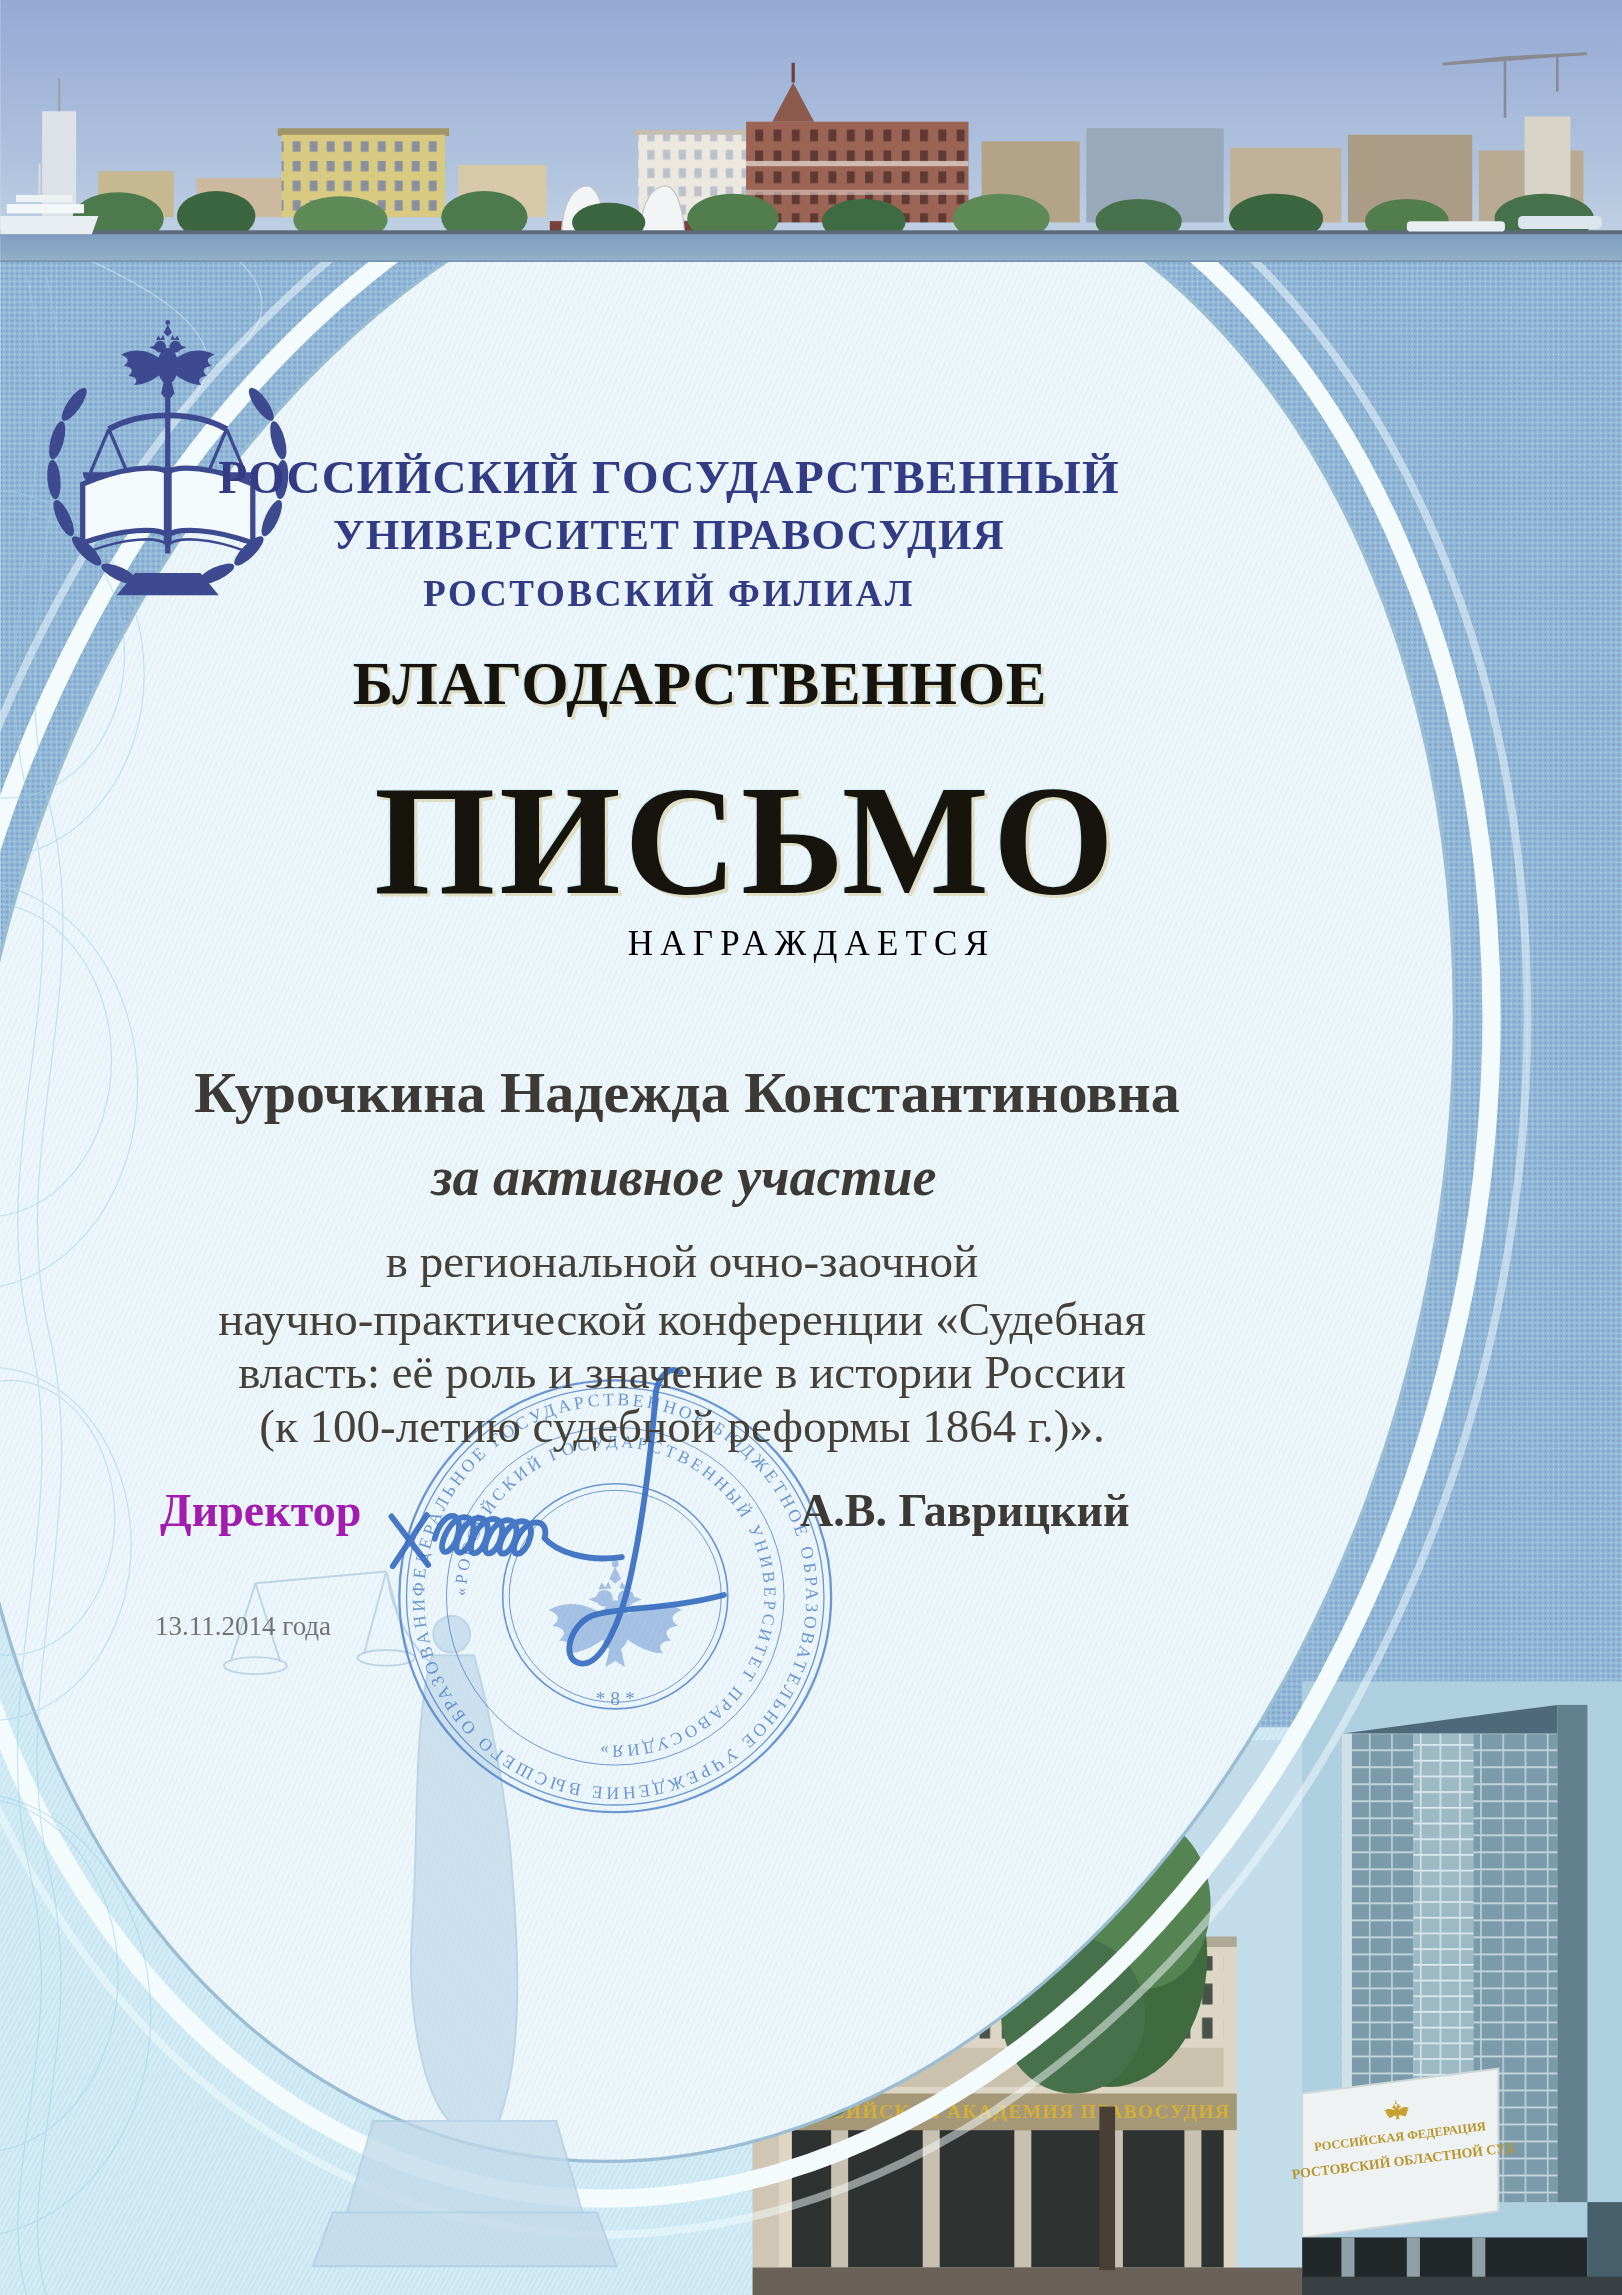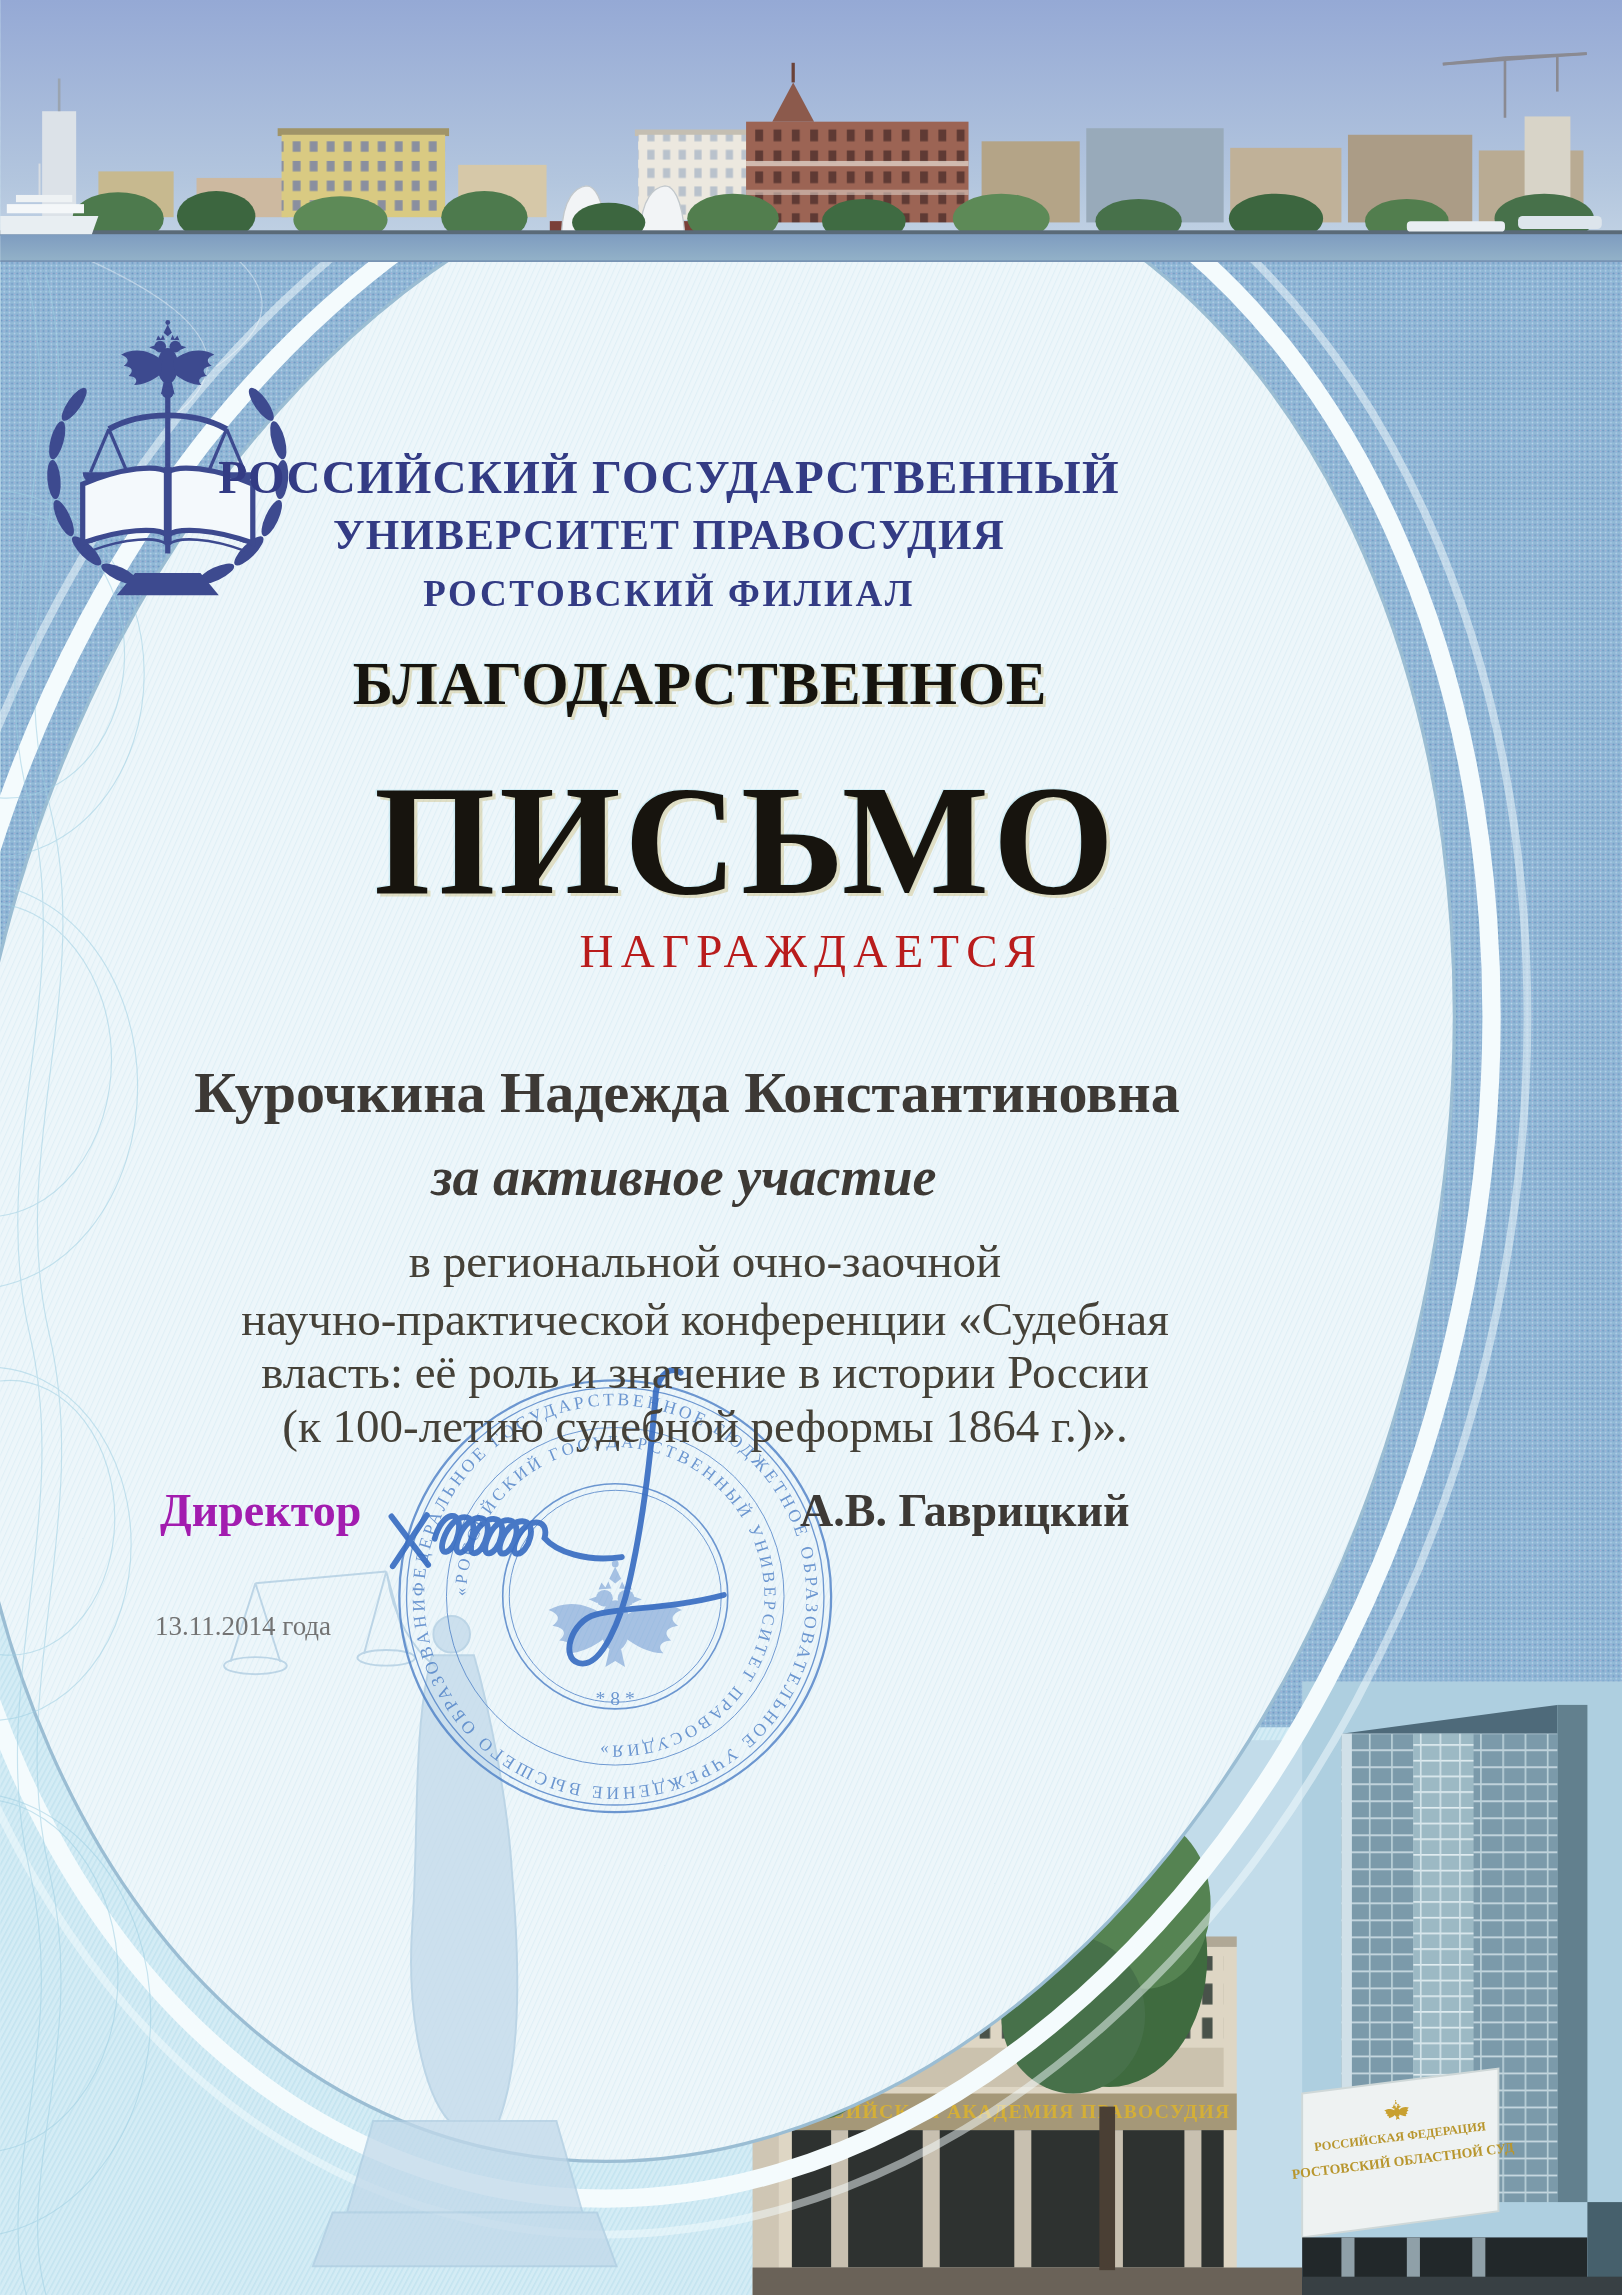--- a/index.html
+++ b/index.html
@@ -10,24 +10,24 @@
   }
   svg.bg{position:absolute;left:0;top:0;}
   .txt{position:absolute;white-space:nowrap;text-align:center;}
   .uni1{top:450px;left:0;width:1338px;font-weight:bold;font-size:47px;letter-spacing:1.3px;color:#333b84;}
   .uni2{top:510px;left:0;width:1338px;font-weight:bold;font-size:43px;letter-spacing:1.3px;color:#333b84;}
   .uni3{top:572px;left:0;width:1338px;font-weight:bold;font-size:37px;letter-spacing:2.6px;color:#333b84;}
   .title1{top:649px;left:0;width:1400px;font-weight:bold;font-size:61px;letter-spacing:0.7px;color:#17140e;
           text-shadow:2.6px 2.6px 0 rgba(190,160,60,.28), -1.3px -1.3px 0 rgba(90,200,220,.18);}
   .title2{top:751px;left:0;width:1492px;font-weight:bold;font-size:156px;letter-spacing:3.9px;color:#17140e;
           text-shadow:3.3px 3.3px 0 rgba(190,160,60,.28), -1.3px -1.3px 0 rgba(90,200,220,.18);}
-  .award{top:924px;left:0;width:1623px;font-size:47px;letter-spacing:7.2px;color:#b91c1c;}
+  .award{top:924px;left:0;width:1623px;font-size:35px;letter-spacing:7.2px;color:#000000;}
   .name{top:1059px;left:0;width:1374px;font-weight:bold;font-size:58px;color:#3d3935;}
   .reason{top:1146px;left:0;width:1368px;font-weight:bold;font-size:54px;color:#3d3935;font-style:italic;}
-  .bodyline{left:0;width:1364px;font-size:47px;color:#454138;padding-left:23px;}
+  .bodyline{left:0;width:1364px;font-size:47px;color:#454138;}
   .bl1{top:1234px;} .bl2{top:1292px;} .bl3{top:1345px;} .bl4{top:1399px;}
   .director{top:1484px;left:160px;width:auto;font-weight:bold;font-size:46px;color:#a21caf;text-align:left;}
   .signatory{top:1484px;left:800px;width:auto;font-weight:bold;font-size:46px;color:#3d3935;text-align:left;}
   .date{top:1611px;left:155px;width:auto;font-size:27px;color:#737373;text-align:left;}
 </style>
 </head>
 <body>
 
 <div class="page">
 

